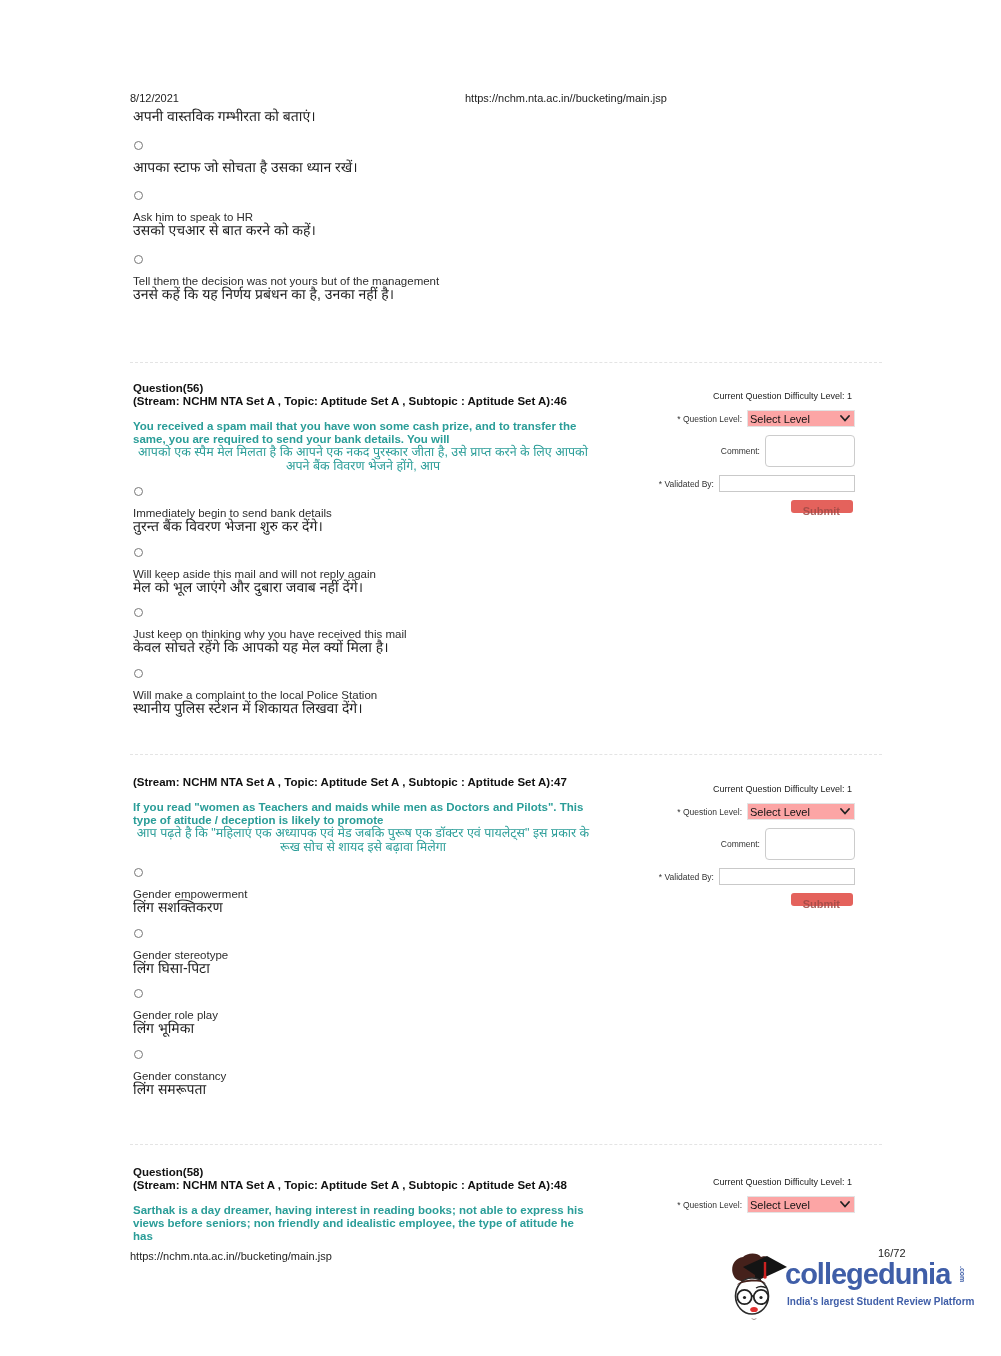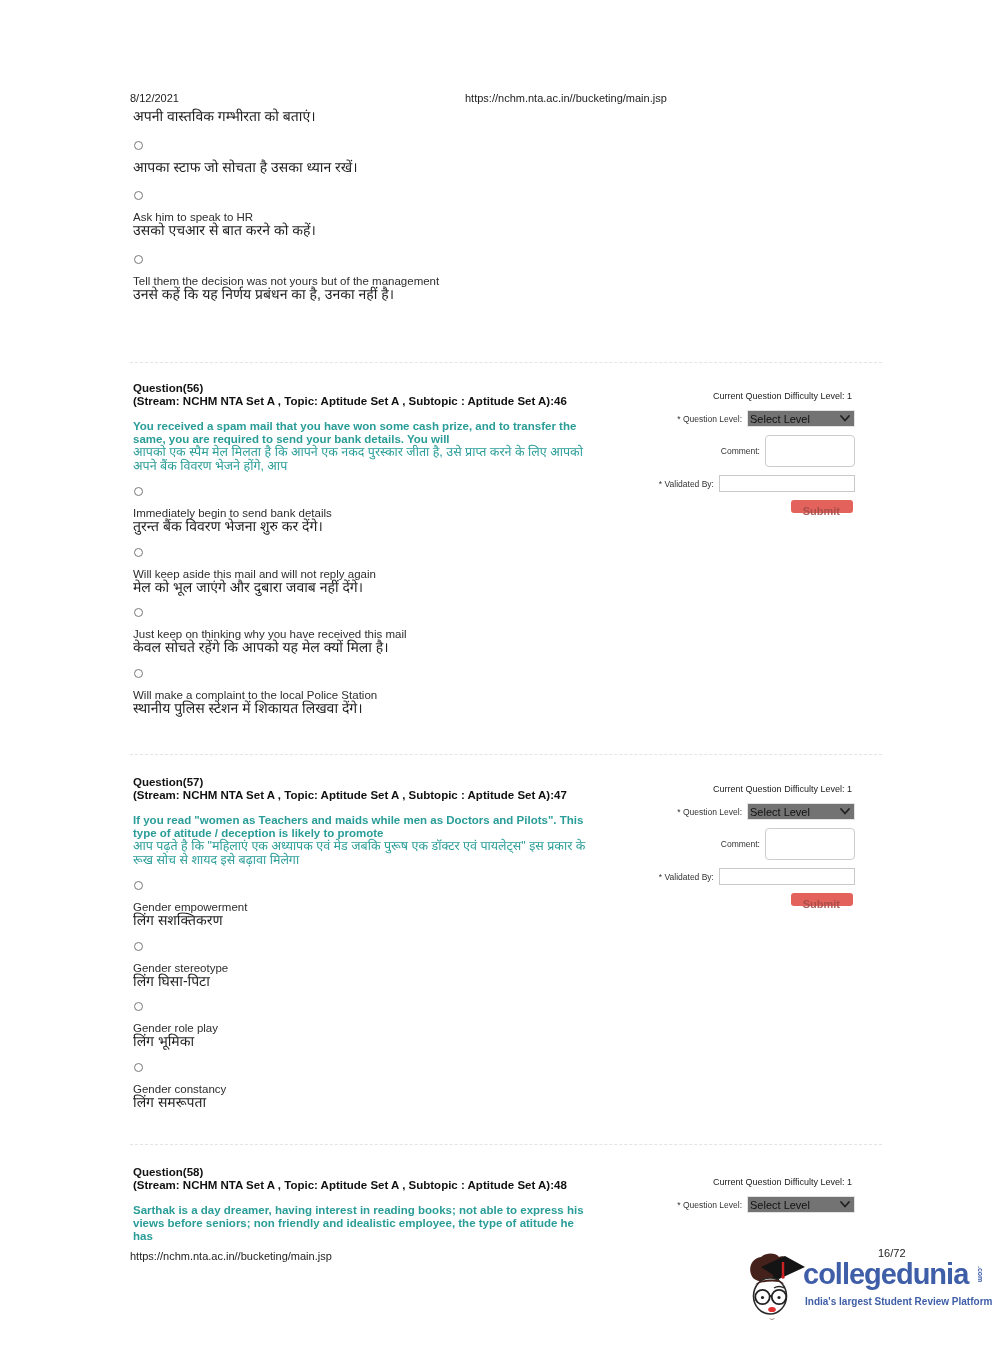--- a/index.html
+++ b/index.html
@@ -11,51 +11,51 @@
   .small-print { font-size:11px; color:#1c1c1c;margin-left:20px; }
 
   
   .sep { position:absolute; left:130px; width:752px; border-top:1px dashed #e4e4e4; height:0; }
 
   
   .qcol { position:absolute; width:478px; }
   .qtitle { font-weight:bold; font-size:11.5px; line-height:13px; color:#111; }
   .qmeta  { font-weight:bold; font-size:11.5px; line-height:13px; color:#111; white-space:nowrap; }
   .qtext-en { margin-top:12px; font-weight:bold; font-size:11.5px; line-height:13px; max-width:460px; color:var(--teal); }
-  .qtext-hi { font-size:12.5px; line-height:13.5px; max-width:460px; color:var(--teal); margin-bottom:14px; }
+  .qtext-hi { font-size:12.5px; line-height:13.5px; max-width:460px; color:var(--teal); margin-bottom:14px;text-align:center; }
 
   .option { margin-bottom:14px; }
   .radio {
     display:block; width:9px; height:9px; border:1.3px solid #777; border-radius:50%;
     background:#fff; margin:0 0 11px 1px; box-sizing:border-box;
   }
   .opt-en { font-size:11.5px; line-height:13px; color:#2d2d2d; }
   .opt-hi { font-size:14px; line-height:13.5px; color:#1f1f1f; }
 
   .copt { margin-bottom:17px; }
 
   
   .panel { position:absolute; left:639px; width:195px; box-sizing:border-box; padding-top:6px;margin-left:21px; }
   .p-diff { text-align:right; padding-right:3px; font-size:9px; color:#222; margin-bottom:9px; white-space:nowrap; }
   .p-row { display:flex; justify-content:flex-end; align-items:center; gap:5px; margin-bottom:8px; }
   .p-label { font-size:8.5px; color:#333; white-space:nowrap;text-align:center; }
   .p-select {
-    width:108px; height:17px; border:1px solid #e3e3e3; background:#737373; box-sizing:border-box;
+    width:108px; height:17px; border:1px solid #e3e3e3; background:#fca5a5; box-sizing:border-box;
     display:flex; align-items:center; justify-content:space-between; padding:0 4px 0 2px;
     font-size:11px; color:#111; cursor:pointer;
   }
   .p-select .chev { display:inline-flex; }
   .p-comment { width:84px; height:26px; border:1px solid #ccc; border-radius:4px; resize:none; background:#fff; }
   .p-validated { width:130px; height:13px; border:1px solid #c9c9c9; background:#fff; }
   .p-submit-wrap { position:relative; height:26px; }
   .p-submit-rect { position:absolute; right:2px; top:0; width:62px; height:13px; background:var(--submit-red); border-radius:3px; cursor:pointer; }
   .p-submit-label { position:absolute; right:15px; top:5px; font-size:11px; font-weight:bold; color:#9e4a46; opacity:.85; pointer-events:none; }
 
   
-  .logo-wrap { position:absolute; left:745px; top:1252px; width:252px; height:70px; }
+  .logo-wrap { position:absolute; left:727px; top:1252px; width:252px; height:70px; }
   .logo-brand { position:absolute; left:58px; top:6px; font-size:29px; font-weight:bold; letter-spacing:-1px; color:var(--logo-blue); font-family:"Liberation Sans", sans-serif; }
   .logo-tld { position:absolute; left:232px; top:14px; writing-mode:vertical-rl; font-size:7px; font-weight:bold; color:var(--logo-blue); }
   .logo-tagline { position:absolute; left:60px; top:44px; font-size:10px; font-weight:bold; color:var(--logo-blue); white-space:nowrap; }
 </style>
 </head>
 <body>
 
 <div id="page" style="--teal: #2a9d98; --submit-red: #e4625c; --logo-blue: #3f5ea8;">
 
   <div class="abs small-print" style="left:110px; top:92px;">8/12/2021</div>
@@ -133,21 +133,20 @@
     </div>
     <div class="p-submit-wrap">
       <div class="p-submit-rect"></div>
       <span class="p-submit-label">Submit</span>
     </div>
   </div>
 
   <div class="sep" style="top:754px;"></div>
 
   <div class="qcol" style="left:133px; top:776px;">
-    <div class="qtitle">Question(57)</div>
     <div class="qmeta">(Stream: NCHM NTA Set A , Topic: Aptitude Set A , Subtopic : Aptitude Set A):47</div>
     <div class="qtext-en">If you read "women as Teachers and maids while men as Doctors and Pilots". This type of atitude / deception is likely to promote</div>
     <div class="qtext-hi">आप पढ़ते है कि "महिलाएं एक अध्यापक एवं मेड जबकि पुरूष एक डॉक्टर एवं पायलेट्स" इस प्रकार के रूख सोच से शायद इसे बढ़ावा मिलेगा</div>
     <div class="option">
       <span class="radio"></span>
       <div class="opt-en">Gender empowerment</div>
       <div class="opt-hi">लिंग सशक्तिकरण</div>
     </div>
     <div class="option">
       <span class="radio"></span>

